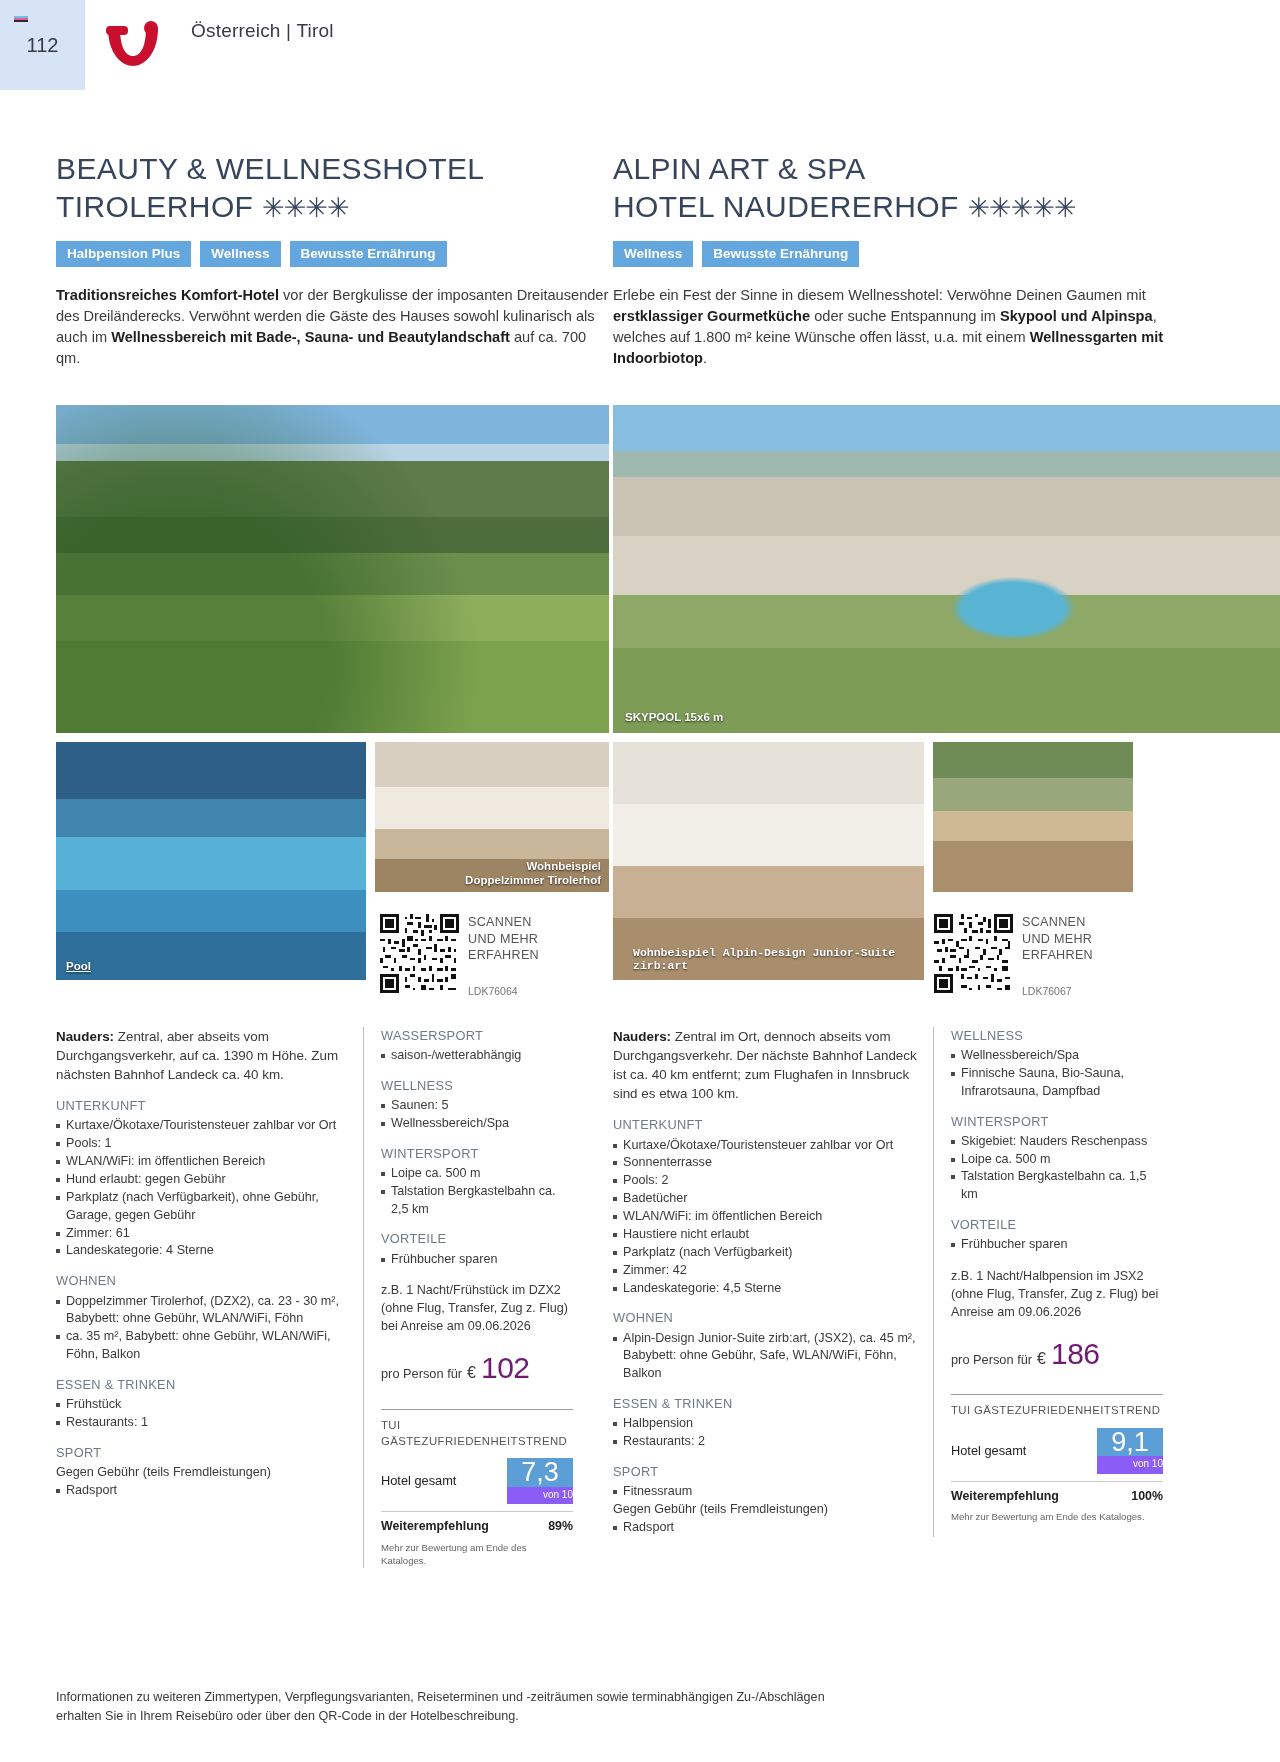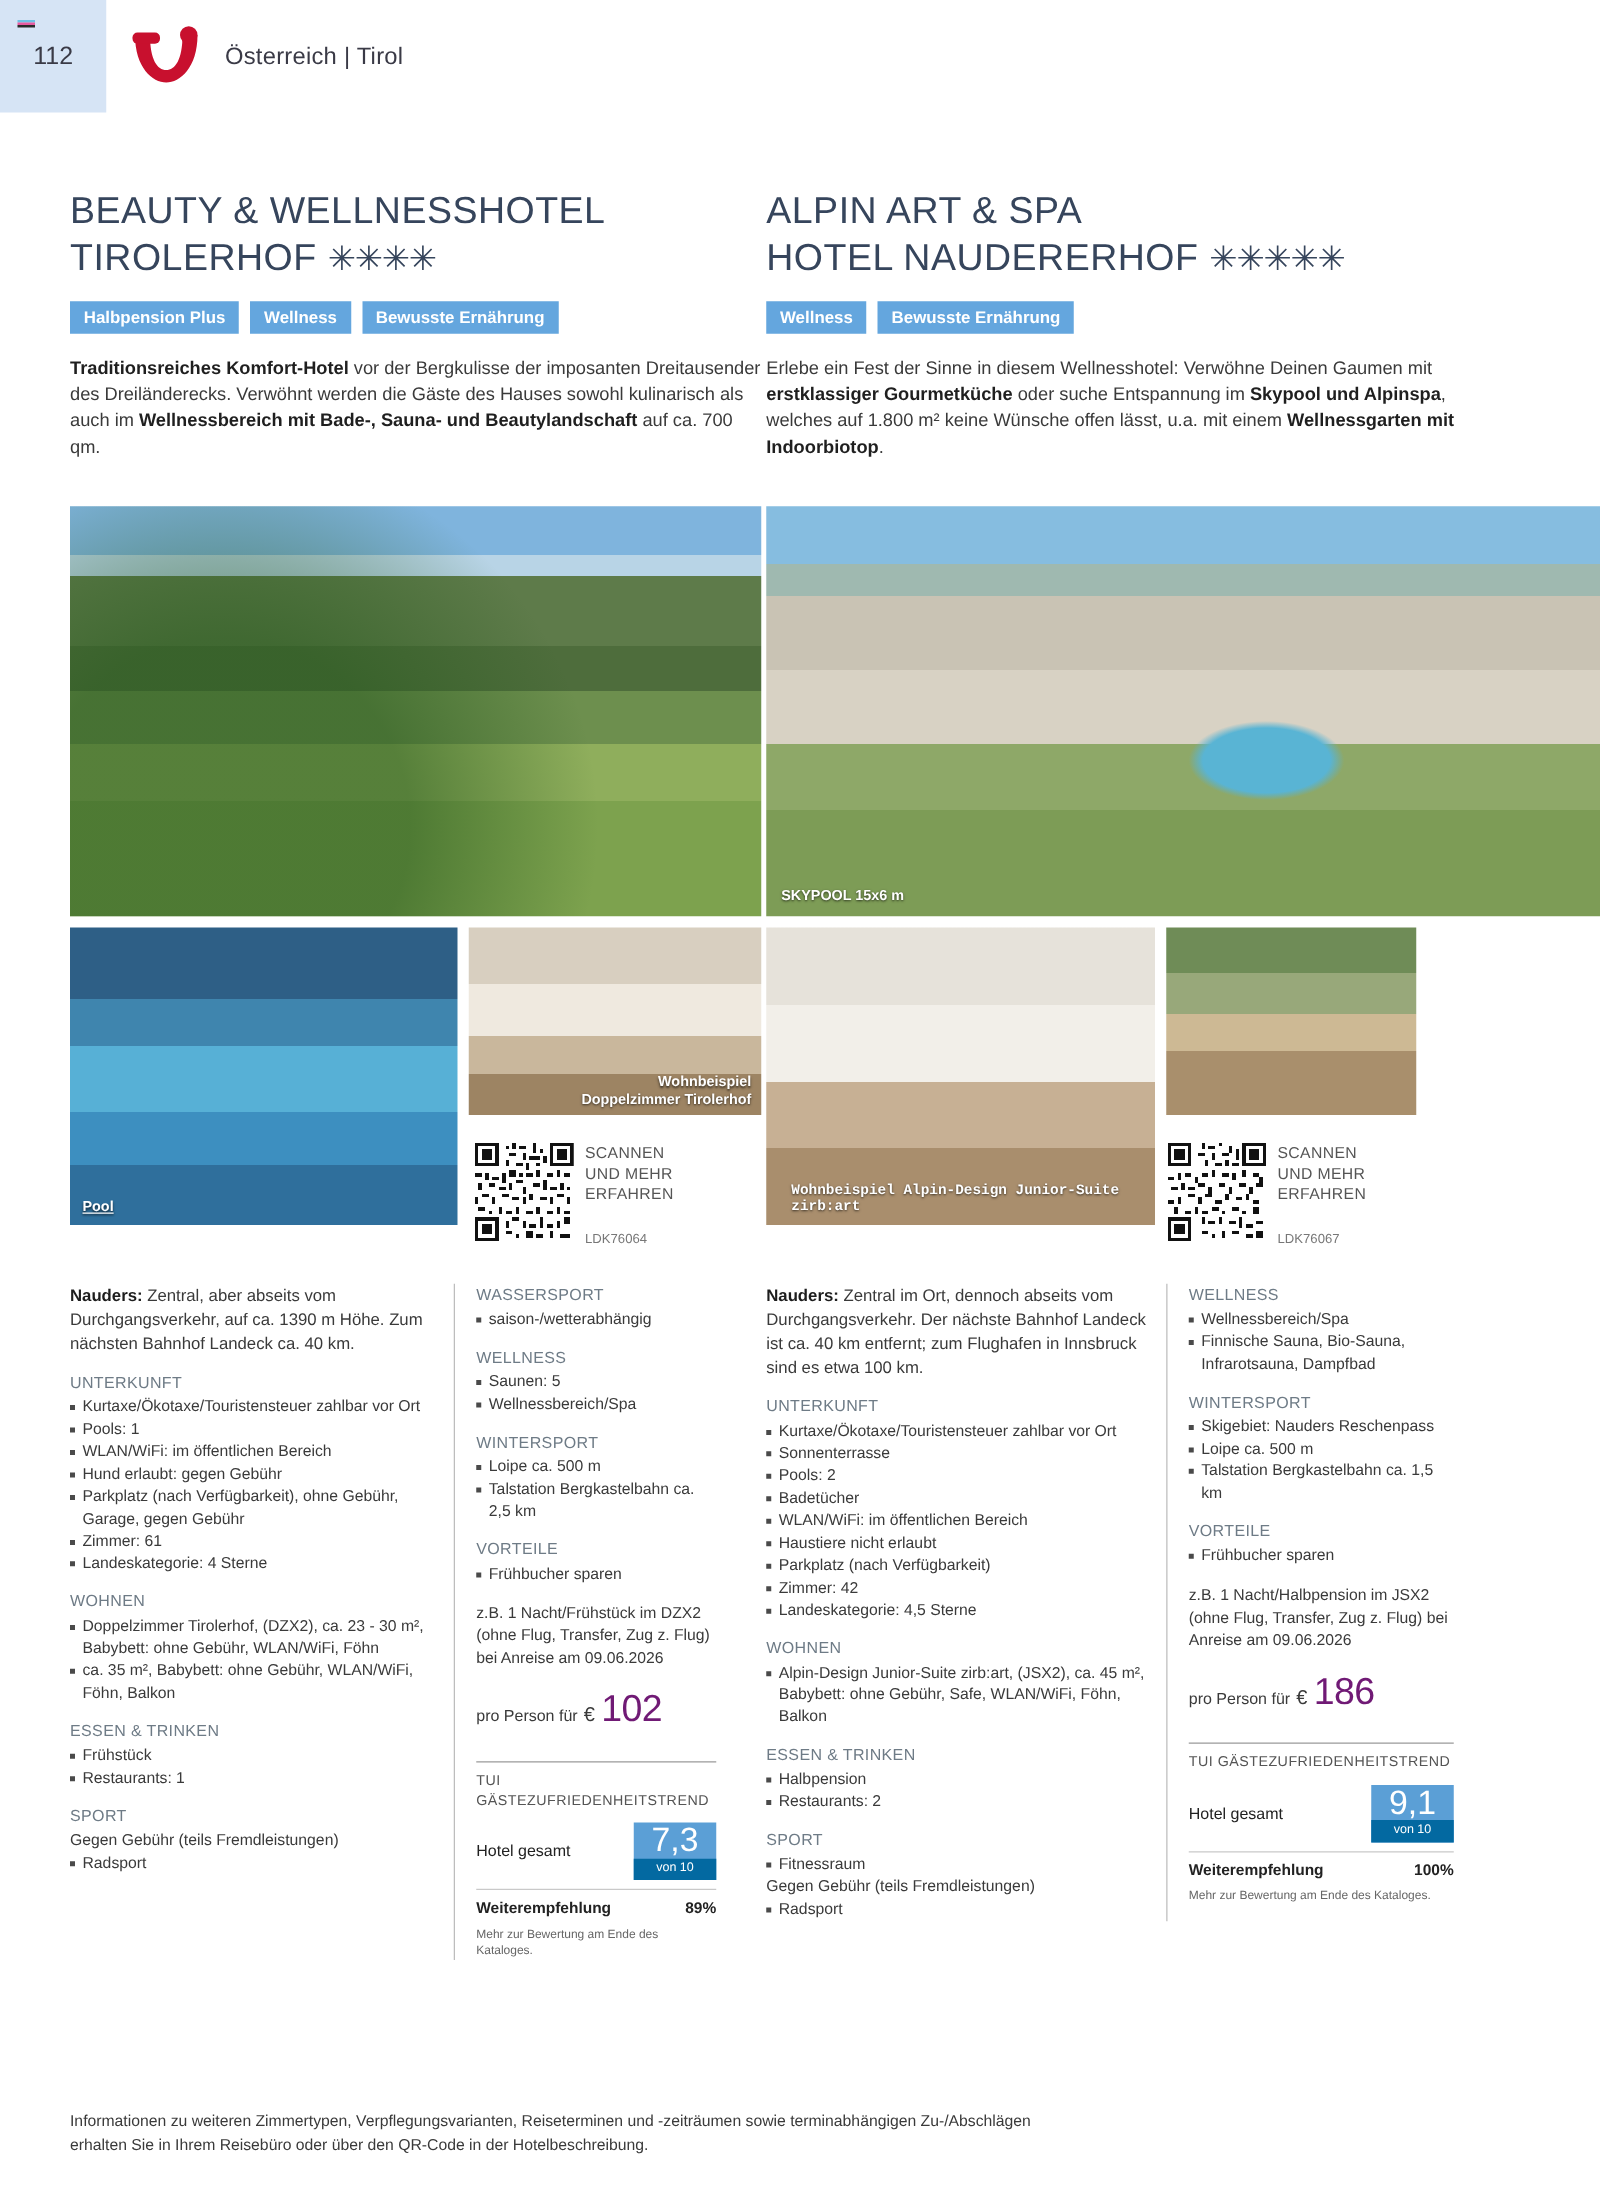--- a/index.html
+++ b/index.html
@@ -9,21 +9,21 @@
     background:#ffffff; color:#3d3d3d;
     position:relative; overflow:hidden;
   }
   .page-num-box{
     position:absolute; left:0; top:0; width:85px; height:90px;
     background:#d6e4f5; display:flex; align-items:center; justify-content:center;
   }
   .page-num{ font-size:20px; color:#3a3a46; }
   .tiny-flag{ position:absolute; left:14px; top:16px; width:14px; }
   .tiny-flag i{ display:block; height:2px; }
-  .header{ position:absolute; left:100px; top:20px; display:flex; align-items:center; gap:14px; }
+  .header{ position:absolute; left:100px; top:20px; display:flex; gap:25px; }
   .tui-logo{ width:66px; height:52px; position:relative; }
   .hdr-title{ font-size:19px; color:#3a3a46; letter-spacing:.2px;}
 
   .col{ position:absolute; top:150px; width:553px; }
   .col-left{ left:56px; }
   .col-right{ left:613px; width:667px; }
 
   h1.hotel-title{
     font-size:30px; font-weight:400; color:#36455c; line-height:1.28;
     letter-spacing:.4px;
@@ -67,21 +67,21 @@
   .price-line{ margin-top:11px; font-size:12.8px; display:flex; align-items:baseline; gap:5px;}
   .price-val{ font-size:30px; color:#701a75; letter-spacing:-.5px;}
   .price-eur{ font-size:16px; }
 
   .rating{ margin-top:19px; border-top:1px solid #9a9a9a; padding-top:7px; position:relative;}
   .rating-title{ font-size:11.4px; color:#555; letter-spacing:.4px; }
   .rating-row{ display:flex; justify-content:space-between; align-items:center; margin-top:9px;}
   .rating-label{ font-size:12.8px; font-weight:normal; color:#222; }
   .score-box{ background:#5b9fd6; color:#fff; text-align:center; width:66px; padding:1px 0 0;}
   .score-num{ font-size:27px; line-height:1.0; font-weight:normal;}
-  .score-sub{ font-size:10px; background:#0369a1; display:block; padding:1px 0 2px;}
+  .score-sub{ font-size:10px; background:#8b5cf6; display:block; padding:1px 0 2px;text-align:right;}
   .rec-row{ display:flex; justify-content:space-between; margin-top:7px; border-top:1px solid #c9c9c9; padding-top:6px;}
   .rec-label{ font-size:12.4px; font-weight:bold; color:#222;}
   .rec-val{ font-size:12.4px; font-weight:bold; color:#222;}
   .rating-foot{ font-size:9.6px; color:#666; margin-top:5px; }
 
   .footer-note{
     position:absolute; left:56px; top:1688px; width:1000px;
     font-size:12.6px; line-height:1.5; color:#3a3a3a;
   }
 

